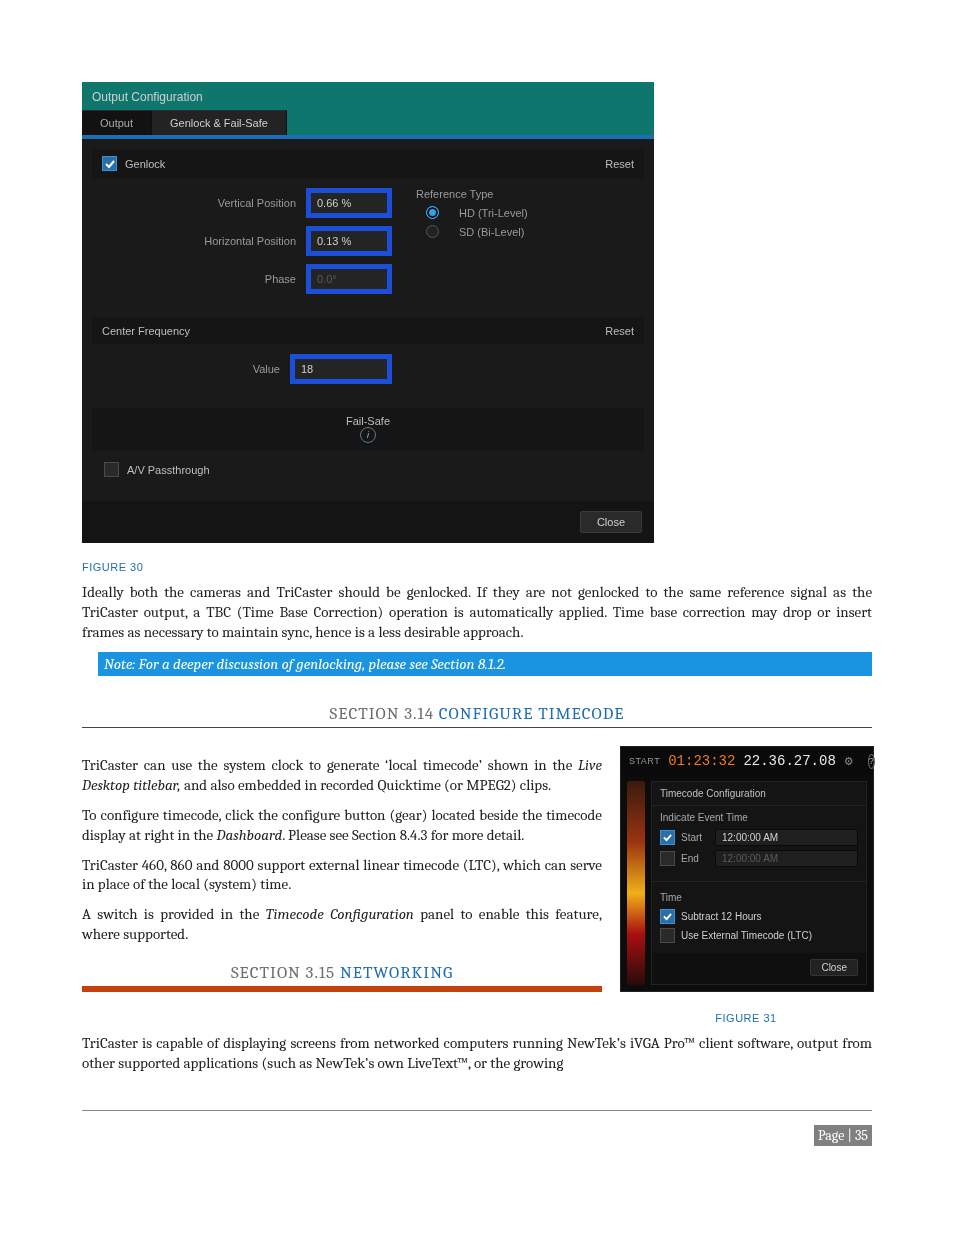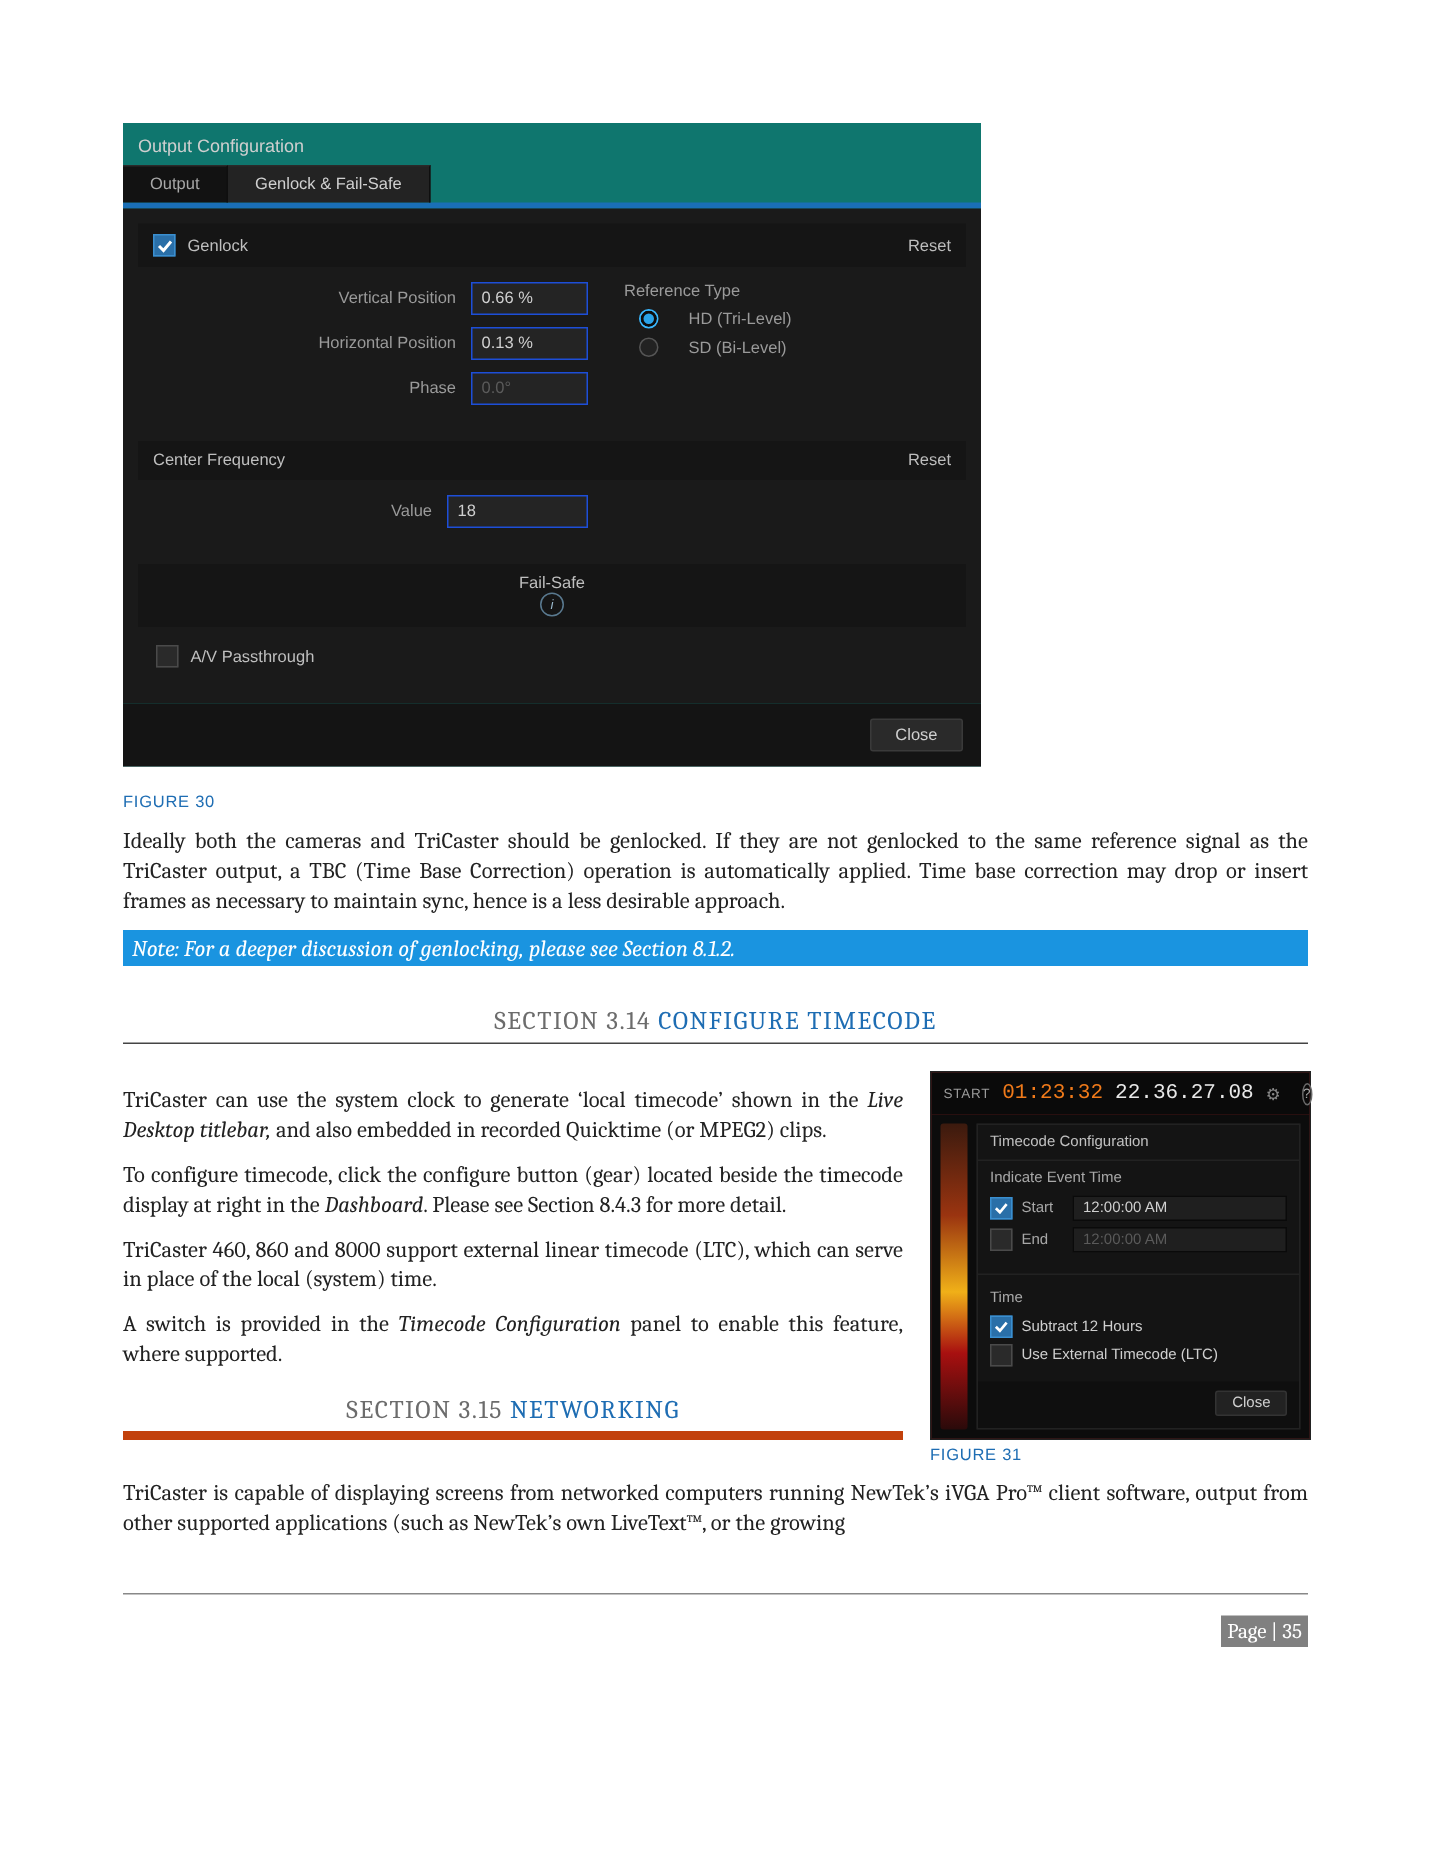--- a/index.html
+++ b/index.html
@@ -102,21 +102,21 @@
   .panel .row .lbl {
     flex: 1;
     text-align: right;
     color: #9a9a9a;
     font-size: 11px;
   }
   .panel .row .val {
     width: 64px;
     padding: 4px 6px;
     background: #242424;
-    border: 1px solid #1d4ed8;
+    border: 5px solid #1d4ed8;
     color: #cfcfcf;
     font-size: 11px;
     text-align: left;
   }
   .panel .row .val.dim { color: #5a5a5a; }
   .col-right {
     padding-top: 0;
     color: #9a9a9a;
   }
   .radio-row {
@@ -192,21 +192,21 @@
     text-align: justify;
   }
   .note {
     background: #1a94e0;
     background: linear-gradient(#1a94e0,#1a94e0);
     color: #fff;
     font-style: italic;
     font-family: Cambria, Georgia, serif;
     padding: 3px 6px;
     font-size: 15px;
-    margin: 8px 0 28px 0;
+    margin: 8px 0 28px 16px;
   }
   .sec-title {
     font-family: Cambria, Georgia, serif;
     font-size: 17px;
     letter-spacing: 1px;
     text-align: center;
     border-bottom: 1px solid #444;
     padding-bottom: 4px;
     margin: 28px 0 18px 0;
   }
@@ -314,23 +314,23 @@
     padding: 2px 10px;
     background: #222;
     border: 1px solid #333;
     border-radius: 2px;
     cursor: pointer;
   }
   .fig-right {
     font-family: "Segoe UI", Arial, sans-serif;
     color: #1e6db3;
     font-size: 11px;
-    text-align: left;
+    text-align: center;
     letter-spacing: 0.5px;
-    margin-top: 4px;
+    margin-top: 20px;
   }
   
   .footer-rule {
     border-top: 1px solid #888;
     margin-top: 36px;
   }
   .page-num {
     float: right;
     margin-top: 14px;
     background: #808080;

